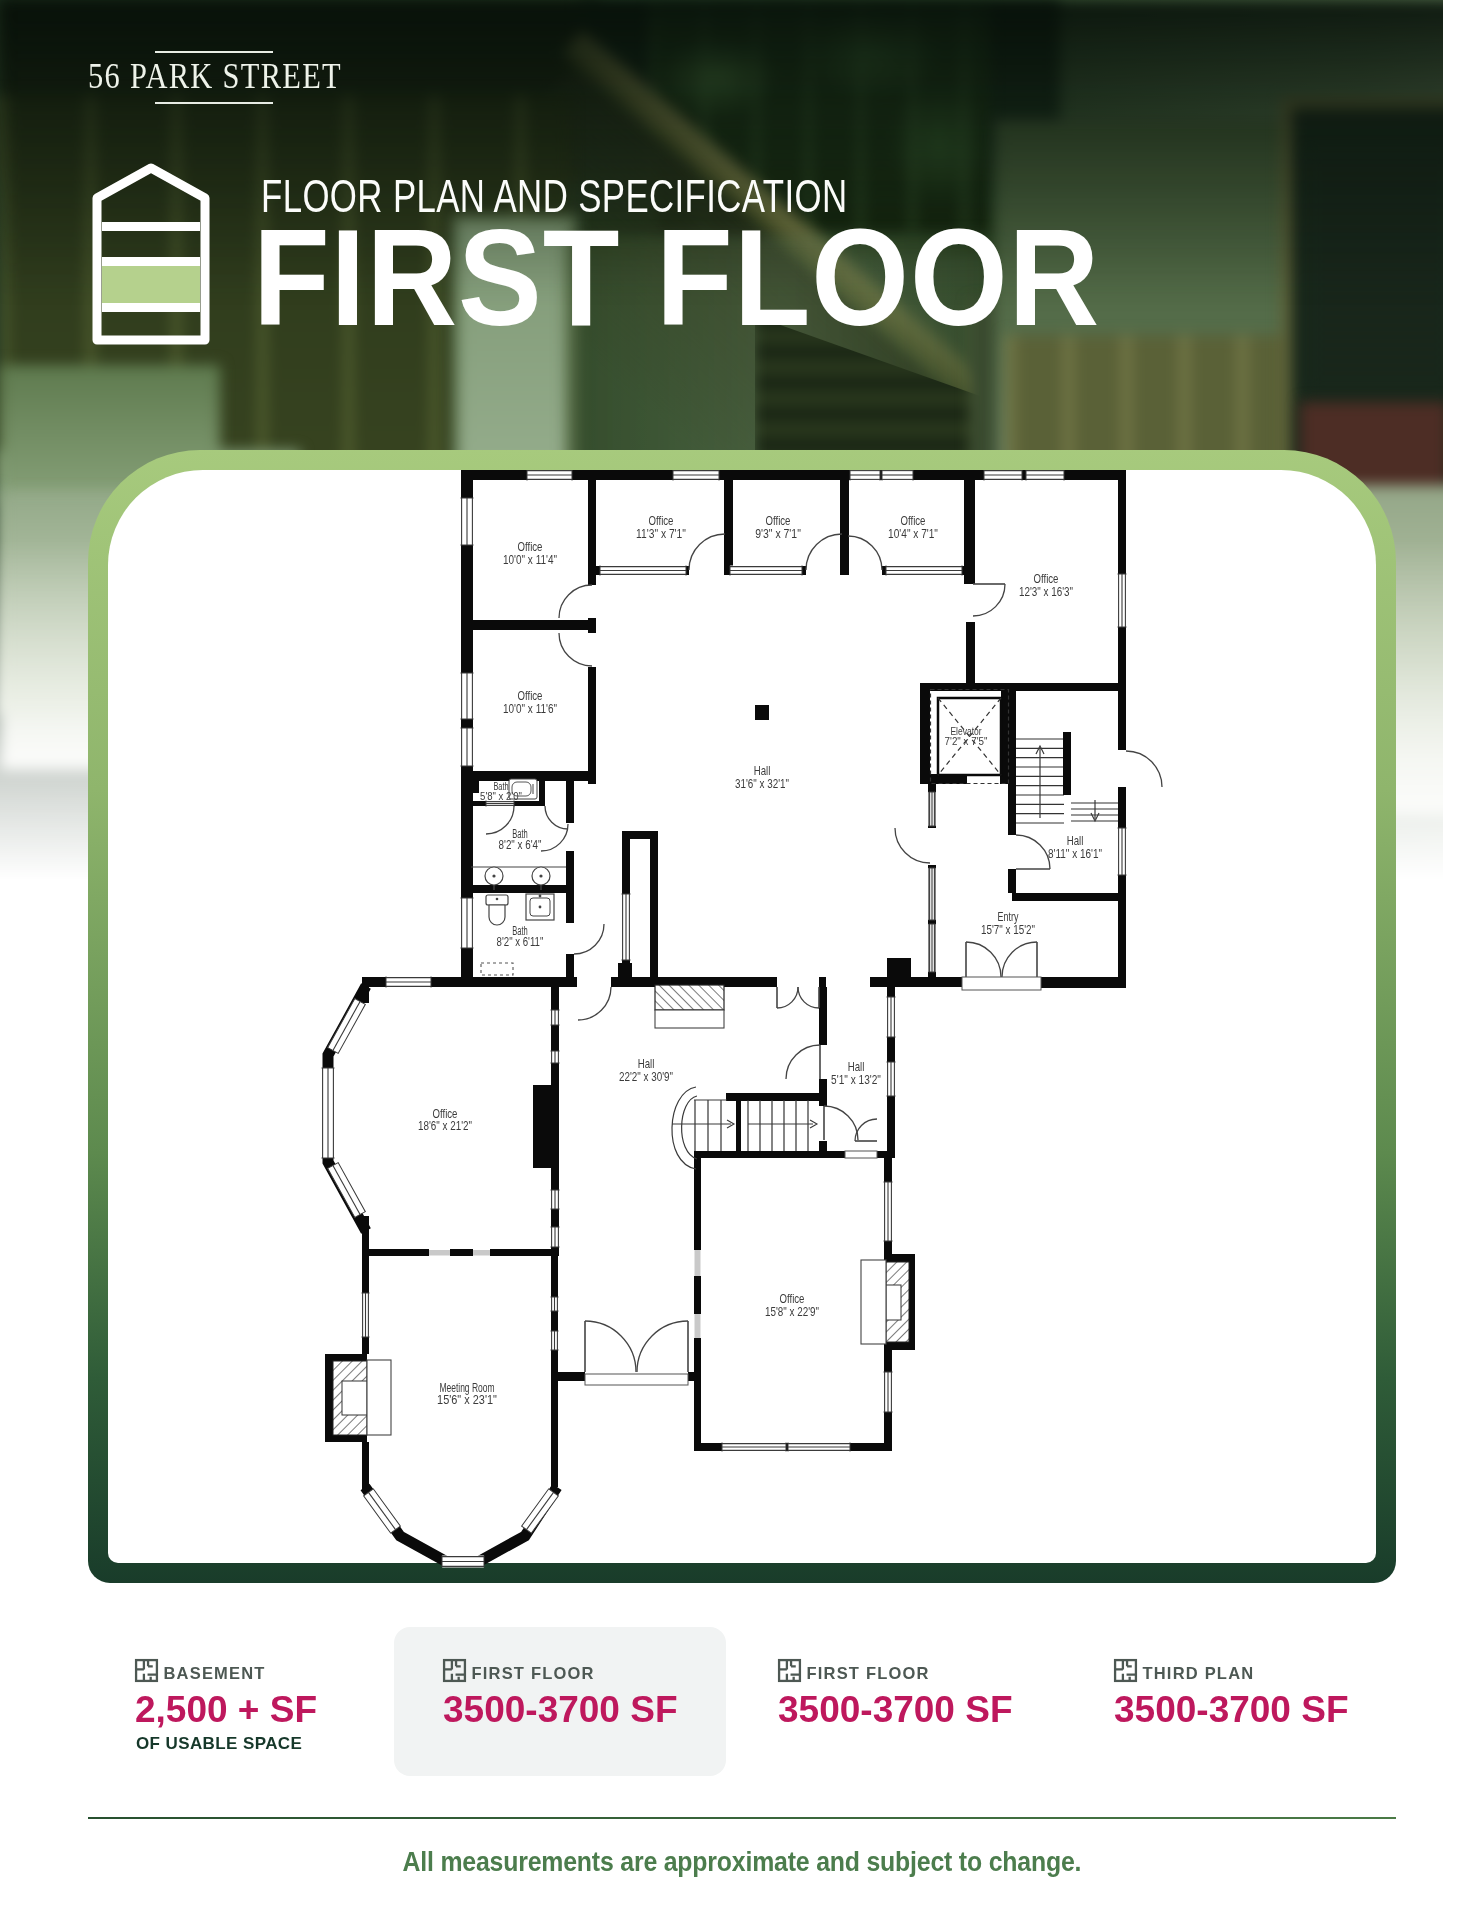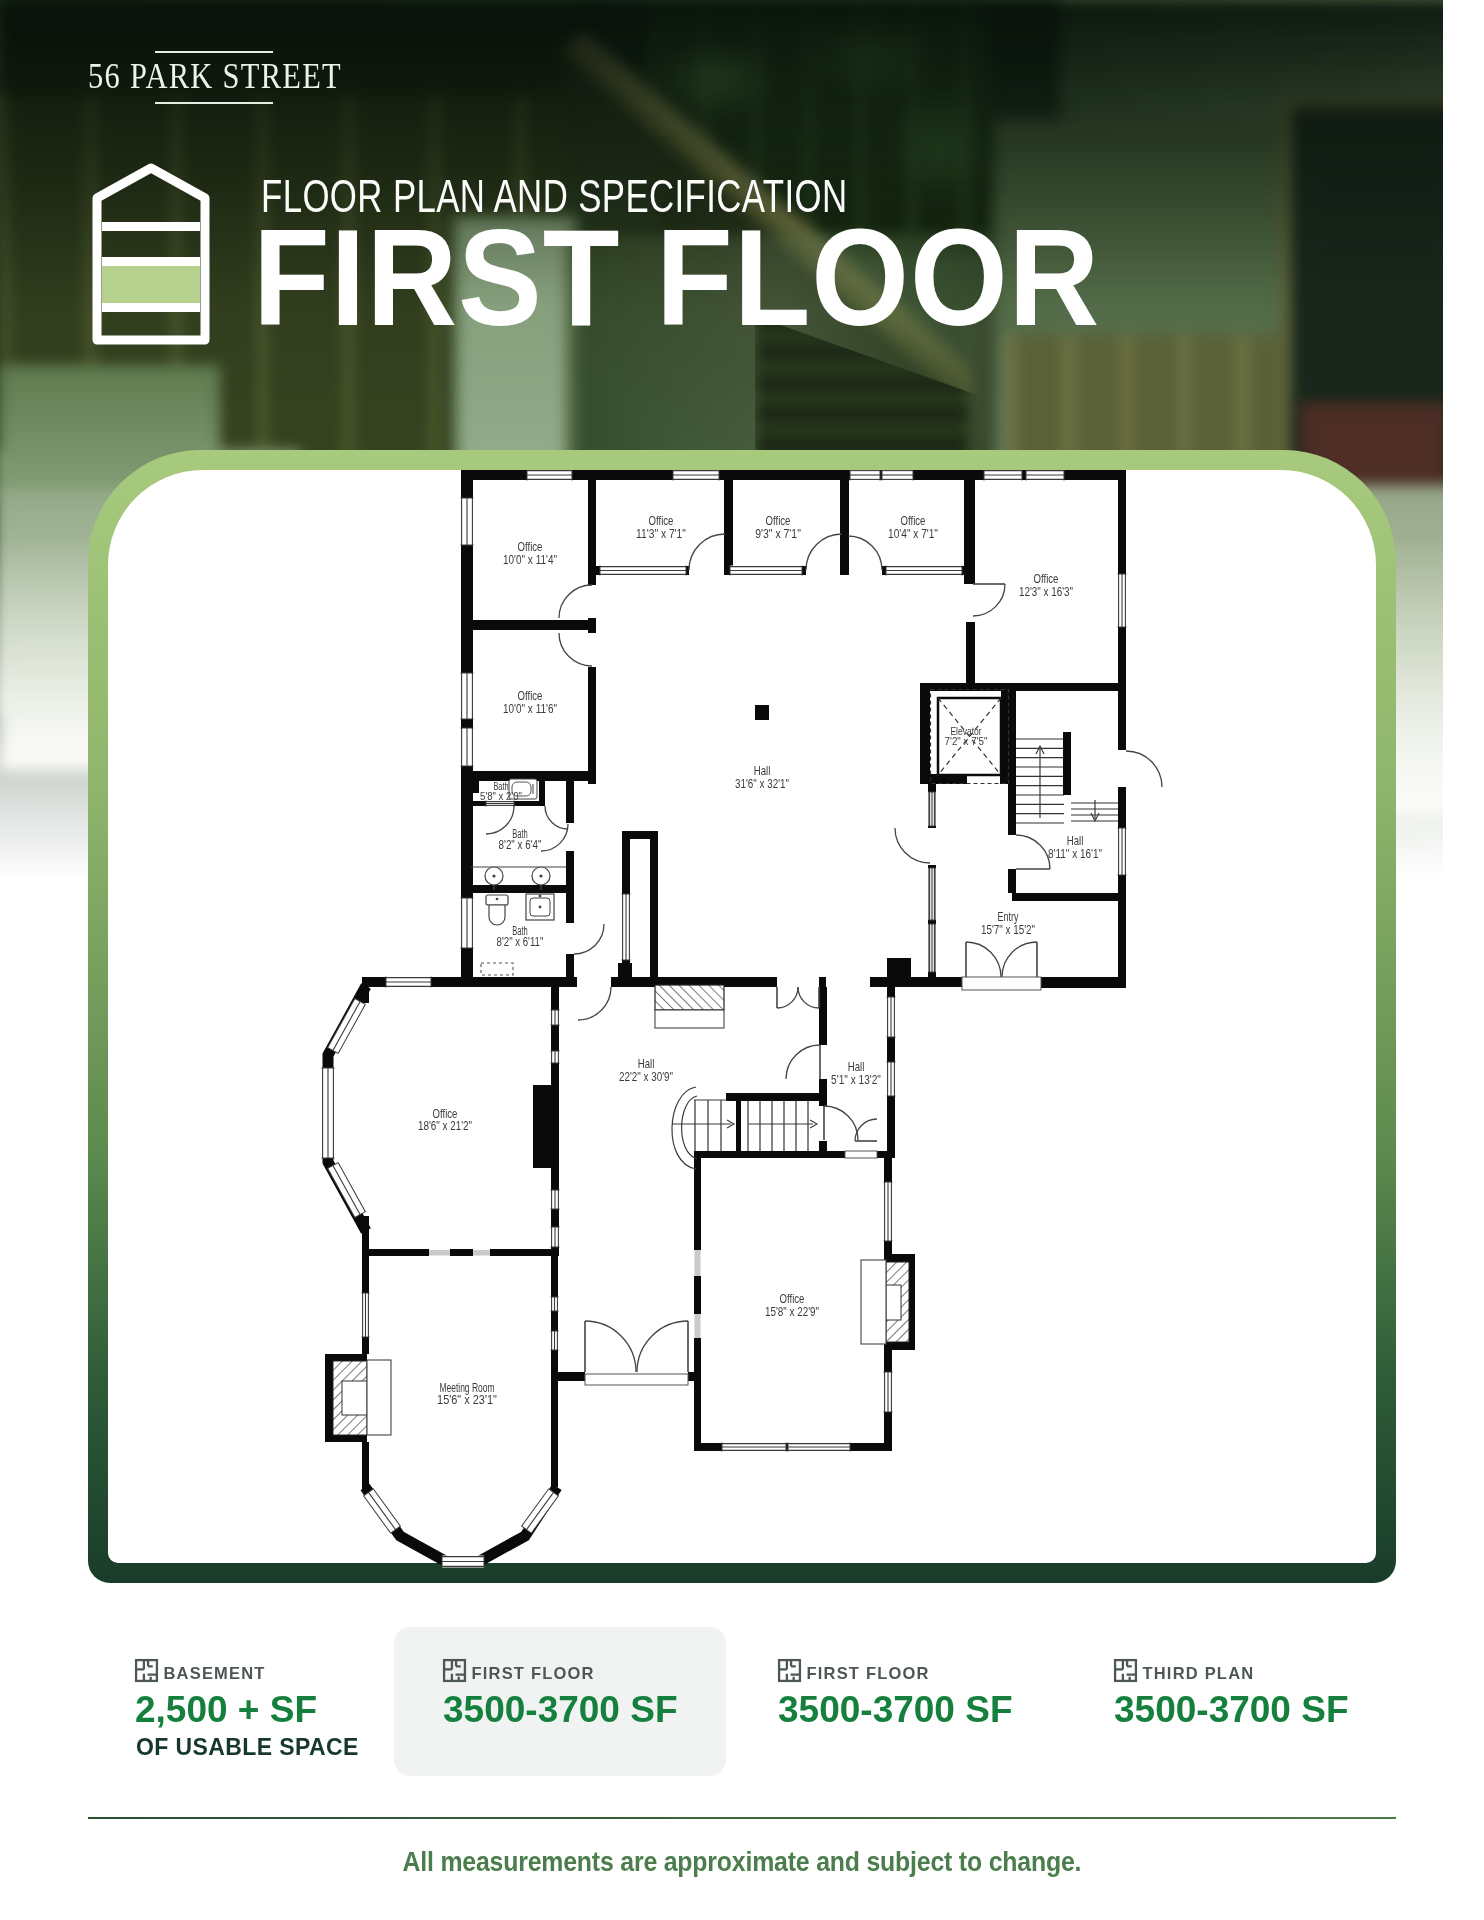--- a/index.html
+++ b/index.html
@@ -46,22 +46,22 @@
 .sub{position:absolute;left:261px;top:169px;color:#fbfcfa;font-size:46px;letter-spacing:.5px;transform:scaleX(.757);transform-origin:0 0;white-space:nowrap;}
 .big{position:absolute;left:253px;top:198px;color:#ffffff;font-size:138px;font-weight:bold;letter-spacing:1px;transform:scaleX(.91);transform-origin:0 0;white-space:nowrap;}
 
 .card{position:absolute;left:88px;top:450px;width:1308px;height:1133px;border-radius:112px 112px 22px 22px;
  background:linear-gradient(180deg,#a7ca7d 0%,#8fb56c 30%,#5d8a4e 62%,#2f5c38 82%,#193c2a 100%);}
 .cardin{position:absolute;left:20px;top:20px;width:1268px;height:1093px;border-radius:95px 95px 10px 10px;background:#ffffff;}
 
 .f-item{position:absolute;top:1658px;font-weight:bold;}
 .f-ico{display:inline-block;vertical-align:-4px;}
 .f-label{color:#4d5853;font-size:16.5px;letter-spacing:1.2px;}
-.f-num{position:absolute;color:#15803d;font-size:37px;font-weight:bold;top:1689px;letter-spacing:0;white-space:nowrap;}
-.f-sub{position:absolute;color:#16382a;font-size:23px;font-weight:bold;top:1734px;letter-spacing:.4px;}
+.f-num{position:absolute;color:#be185d;font-size:37px;font-weight:bold;top:1689px;letter-spacing:0;white-space:nowrap;}
+.f-sub{position:absolute;color:#16382a;font-size:17px;font-weight:bold;top:1734px;letter-spacing:.4px;}
 .f-box{position:absolute;left:394px;top:1627px;width:332px;height:149px;border-radius:16px;background:#f1f3f3;}
 .f-line{position:absolute;left:88px;top:1817px;width:1308px;height:2px;background:linear-gradient(90deg,#27502f,#4a7a46);}
 .f-note{position:absolute;left:0;top:1847px;width:1484px;text-align:center;color:#4c7d4d;font-size:27px;font-weight:bold;letter-spacing:-0.2px;}
 .f-note span{display:inline-block;transform:scaleX(.92);transform-origin:50% 50%;white-space:nowrap;}
 </style>
 </head>
 <body>
 <div class="page">
 
 <div class="hero">

